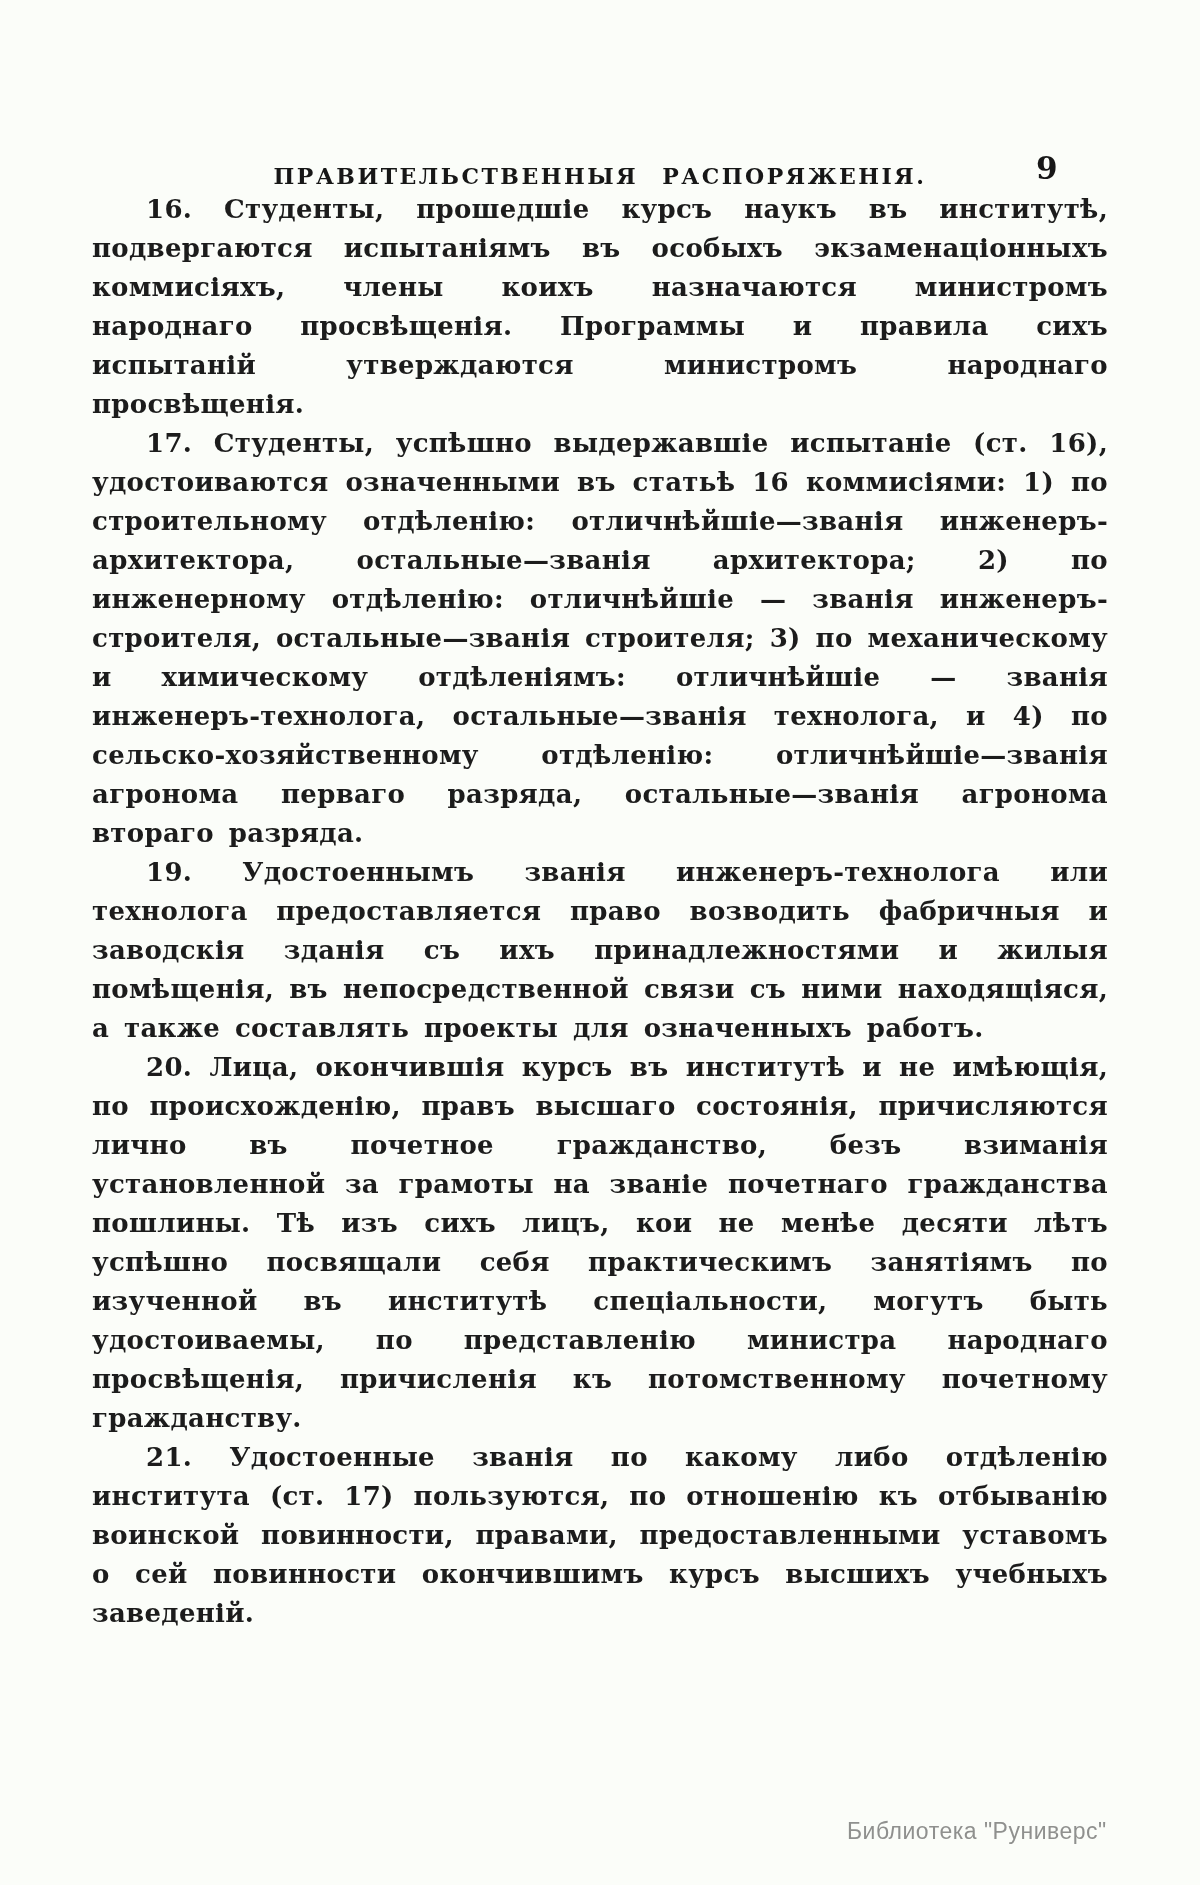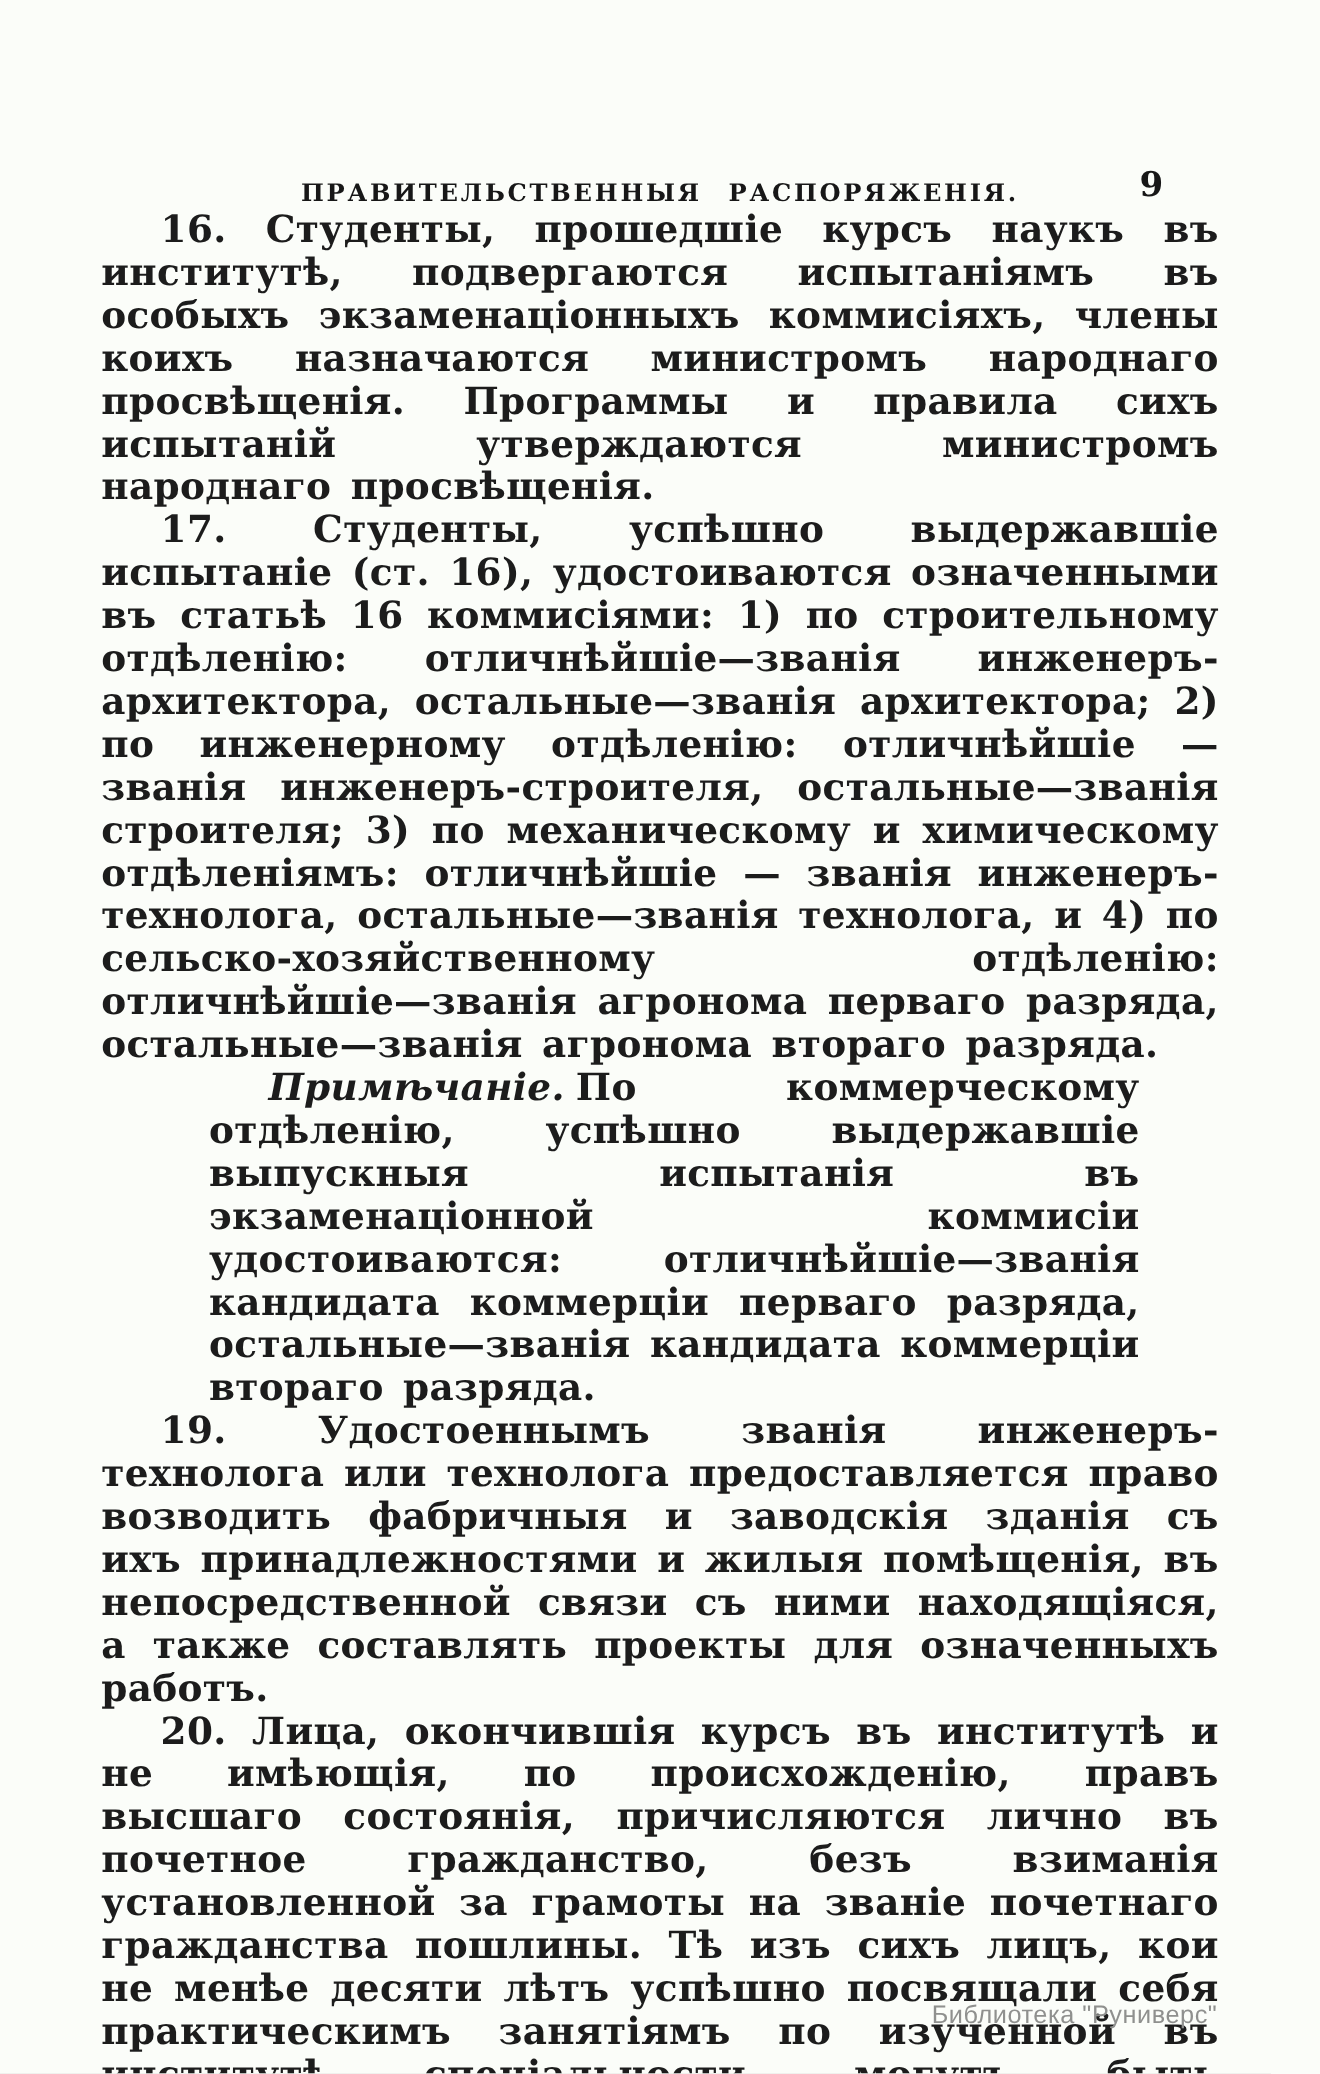--- a/index.html
+++ b/index.html
@@ -41,21 +41,21 @@
   }
   
   .text-block {
     position: absolute;
     top: 190px;
     left: 92px;
     width: 1016px;
   }
   .text-block p {
     margin: 0;
-    font-size: 34px;
+    font-size: 26px;
     line-height: 39px;
     font-weight: 700;
     text-align: justify;
     text-indent: 54px;
     word-spacing: 5.5px;
     letter-spacing: 0.3px;
     color: #1c1c1c;
   }
   .note-para {
     margin-left: 98px !important;
@@ -87,21 +87,20 @@
   <div class="running-title">ПРАВИТЕЛЬСТВЕННЫЯ РАСПОРЯЖЕНІЯ.</div>
 
   <div class="page-number">9</div>
 
   <div class="text-block">
 
     <p>16. Студенты, прошедшіе курсъ наукъ въ институтѣ, подвергаются испытаніямъ въ особыхъ экзаменаціонныхъ коммисіяхъ, члены коихъ назначаются министромъ народнаго просвѣщенія. Программы и правила сихъ испытаній утверждаются министромъ народнаго просвѣщенія.</p>
 
     <p>17. Студенты, успѣшно выдержавшіе испытаніе (ст. 16), удостоиваются означенными въ статьѣ 16 коммисіями: 1) по строительному отдѣленію: отличнѣйшіе—званія инженеръ-архитектора, остальные—званія архитектора; 2) по инженерному отдѣленію: отличнѣйшіе — званія инженеръ-строителя, остальные—званія строителя; 3) по механическому и химическому отдѣленіямъ: отличнѣйшіе — званія инженеръ-технолога, остальные—званія технолога, и 4) по сельско-хозяйственному отдѣленію: отличнѣйшіе—званія агронома перваго разряда, остальные—званія агронома втораго разряда.</p>
 
-    <p class="note-para"><em class="note-lead">Примѣчаніе.</em><span>По коммерческому отдѣленію, успѣшно выдержавшіе выпускныя испытанія въ экзаменаціонной коммисіи удостоиваются: отличнѣйшіе—званія кандидата коммерціи перваго разряда, остальные—званія кандидата коммерціи втораго разряда.</span></p>
 
 
     <p>19. Удостоеннымъ званія инженеръ-технолога или технолога предоставляется право возводить фабричныя и заводскія зданія съ ихъ принадлежностями и жилыя помѣщенія, въ непосредственной связи съ ними находящіяся, а также составлять проекты для означенныхъ работъ.</p>
 
     <p>20. Лица, окончившія курсъ въ институтѣ и не имѣющія, по происхожденію, правъ высшаго состоянія, причисляются лично въ почетное гражданство, безъ взиманія установленной за грамоты на званіе почетнаго гражданства пошлины. Тѣ изъ сихъ лицъ, кои не менѣе десяти лѣтъ успѣшно посвящали себя практическимъ занятіямъ по изученной въ институтѣ спеціальности, могутъ быть удостоиваемы, по представленію министра народнаго просвѣщенія, причисленія къ потомственному почетному гражданству.</p>
 
     <p>21. Удостоенные званія по какому либо отдѣленію института (ст. 17) пользуются, по отношенію къ отбыванію воинской повинности, правами, предоставленными уставомъ о сей повинности окончившимъ курсъ высшихъ учебныхъ заведеній.</p>
 
   </div>
 

